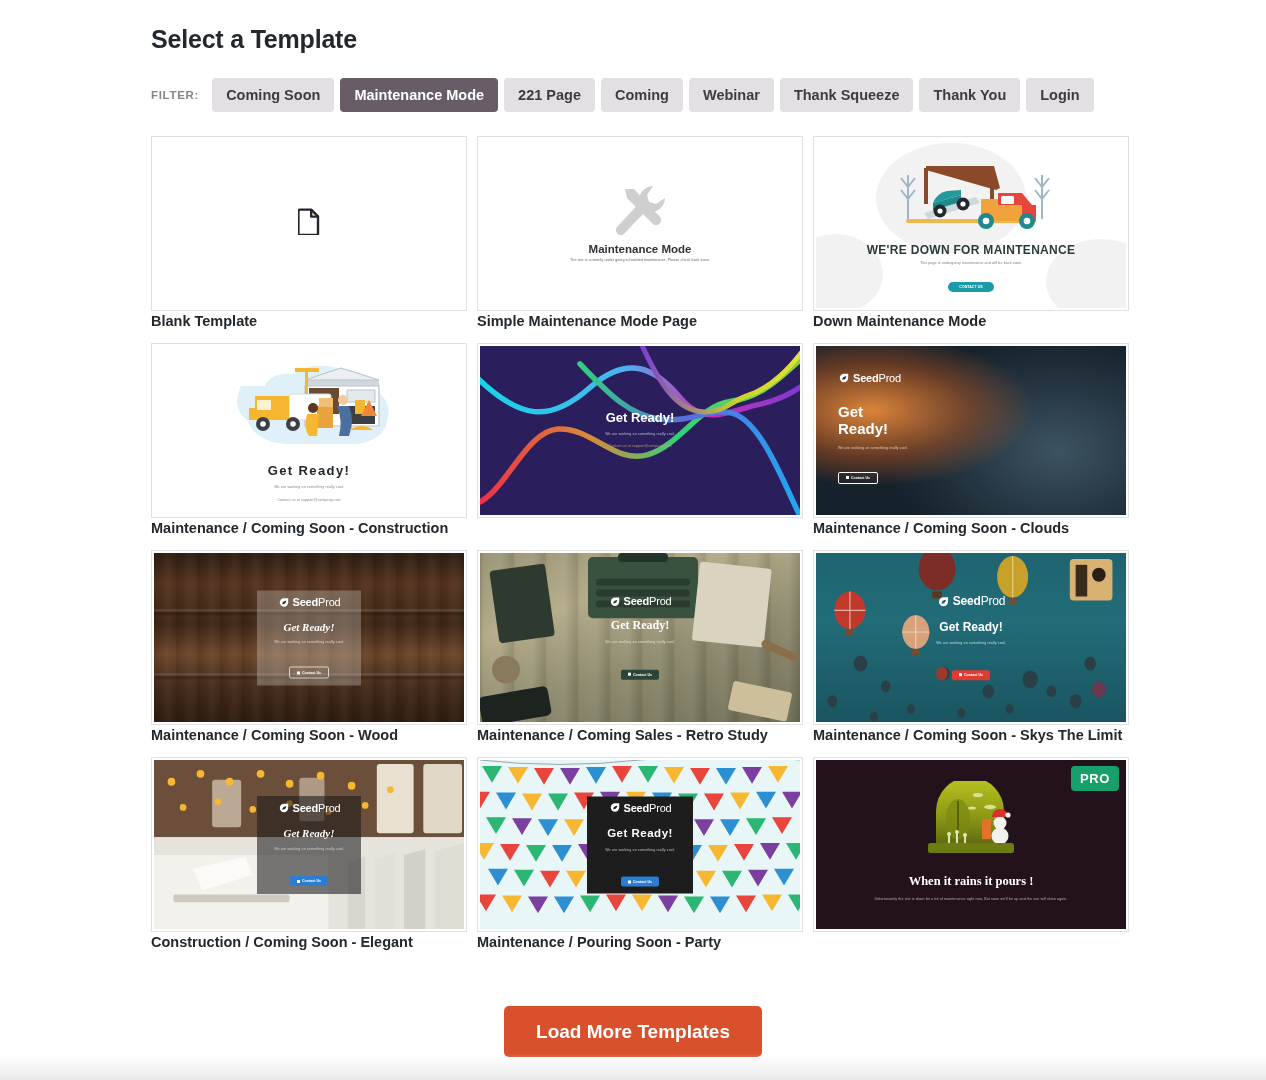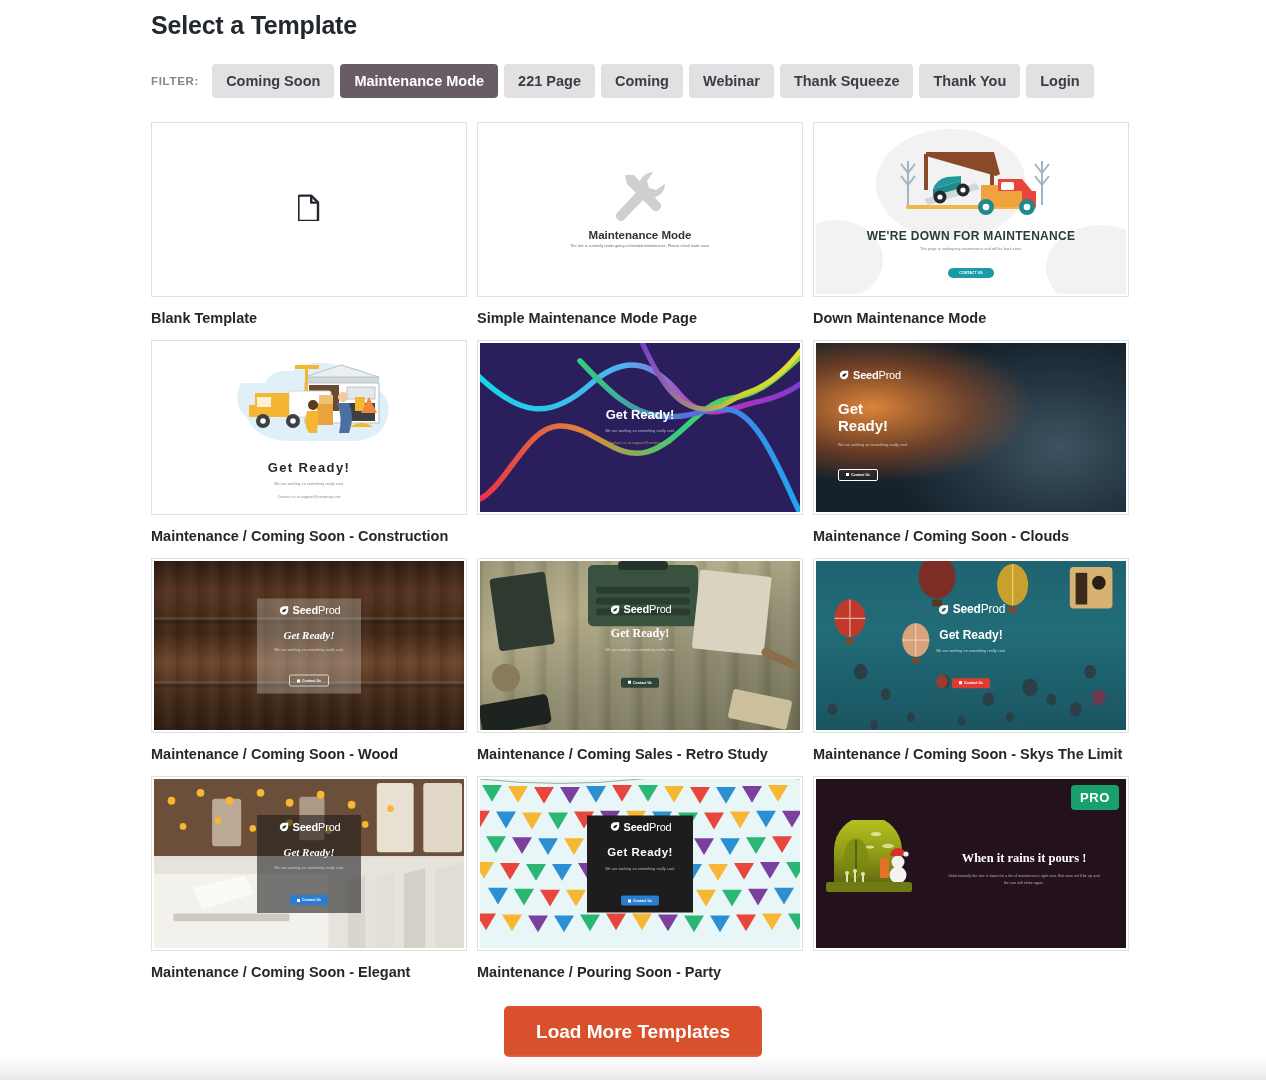--- a/index.html
+++ b/index.html
@@ -19,21 +19,21 @@
     position: absolute;
     left: 151px; top: 0; width: 966px;
   }
   
   .page-title {
     font-size: 25px;
     font-weight: bold;
     color: #23282d;
     letter-spacing: -0.2px;
     margin: 0;
-    padding-top: 10px;
+    padding-top: 24px;
     line-height: 30px;
   }
   
   .filter-bar {
     display: flex;
     align-items: center;
     margin-top: 24px;
     height: 34px;
   }
   .filter-label {
@@ -86,21 +86,20 @@
     padding: 2px;
     cursor: pointer;
     overflow: hidden;
   }
   .thumb {
     position: relative;
     width: 100%; height: 100%;
     overflow: hidden;
   }
   .card-title {
-    margin-top: 11px;
     font-size: 14.5px;
     font-weight: bold;
     color: #23282d;
     line-height: 21px;
     max-width: 312px;
   }
   .pro-badge {
     position: absolute;
     top: 8px; right: 9px;
     background: #17a06c;
@@ -205,21 +204,21 @@
     background:
       radial-gradient(circle at 30% 12%, rgba(255,200,120,.35) 0 10%, rgba(0,0,0,0) 40%),
       linear-gradient(180deg,#5d4434 0%,#7a5f46 28%,#c9bfb2 52%,#e9e6e1 72%,#dedbd6 100%);
   }
   
   .t-party { position:relative; background:#e8f6f8; }
   
   .t-pour {
     position:relative;
     background:#23111c;
-    display:flex; flex-direction:row; align-items:center; justify-content:center;
+    display:flex; flex-direction:column; align-items:center; justify-content:center;
   }
   .overlay-box {
     position:absolute;
     left:50%; top:50%;
     transform:translate(-50%,-50%);
     display:flex; flex-direction:column; align-items:center; justify-content:center;
   }
   
   .footer {
     position:absolute;
@@ -635,21 +634,21 @@
               <div class="subtext" style="color:#ddd;margin-top:8px;text-align:center;">We are working on something really cool.</div>
               <div style="margin-top:16px;">
                 <span class="mini-btn" style="background:#2b7dd1;color:#fff;">
                   <i class="sq"></i>
                     <span>Contact Us</span>
                 </span>
               </div>
             </div>
           </div>
         </div>
-        <div class="card-title">Maintenance / Coming Soon - Elegant</div>
+        <div class="card-title">Construction / Coming Soon - Elegant</div>
       </div>
 
       <div class="card">
         <div class="thumb-wrap">
           <div class="thumb t-party">
             <svg width="100%" height="100%" viewBox="0 0 320 171" preserveAspectRatio="none" style="position:absolute;inset:0;">
               <g id="row">
                 <path d="M0 0 q80 9 160 0 q80-9 160 0" fill="none" stroke="#9aa6a6" stroke-width="1"></path>
               </g>
               <g>

